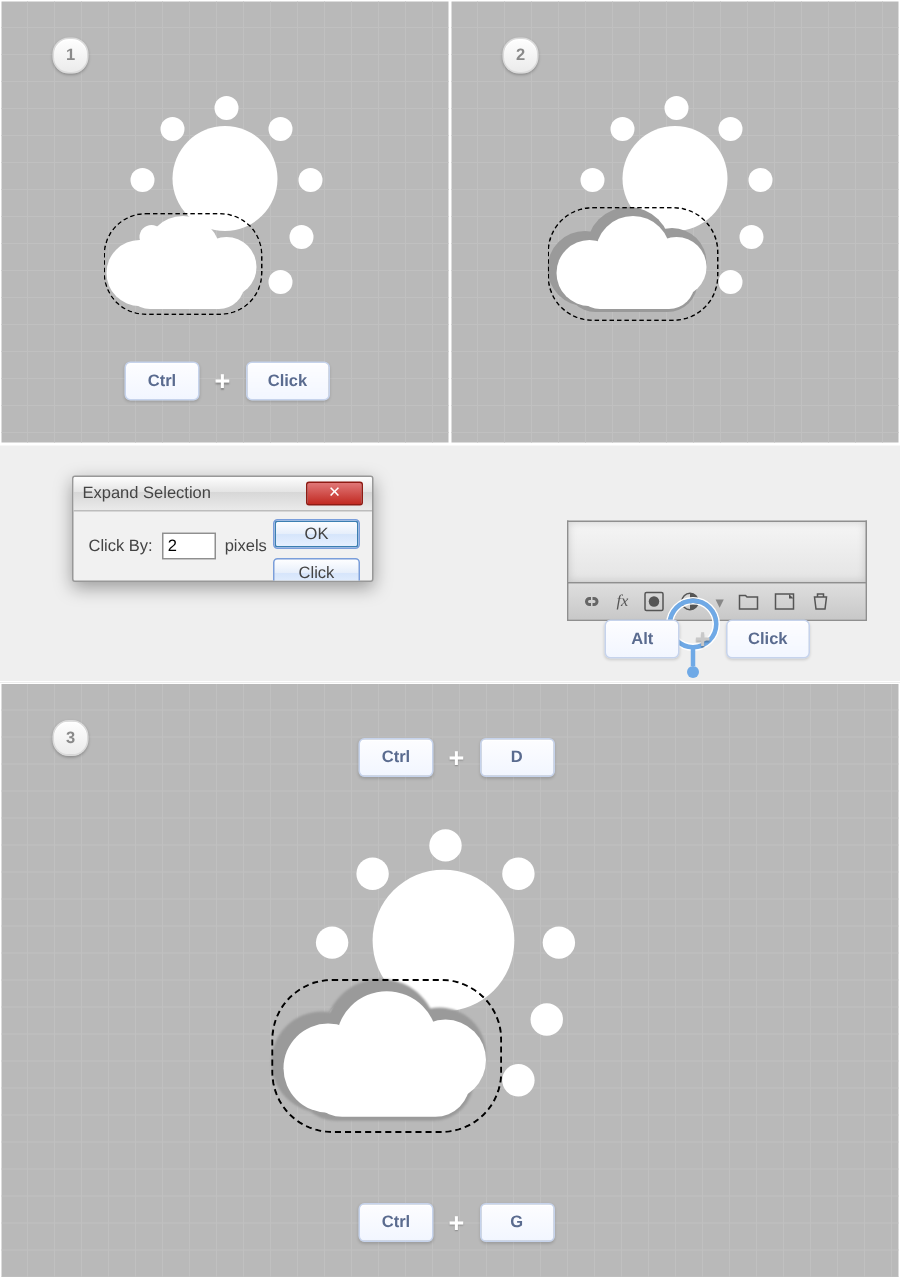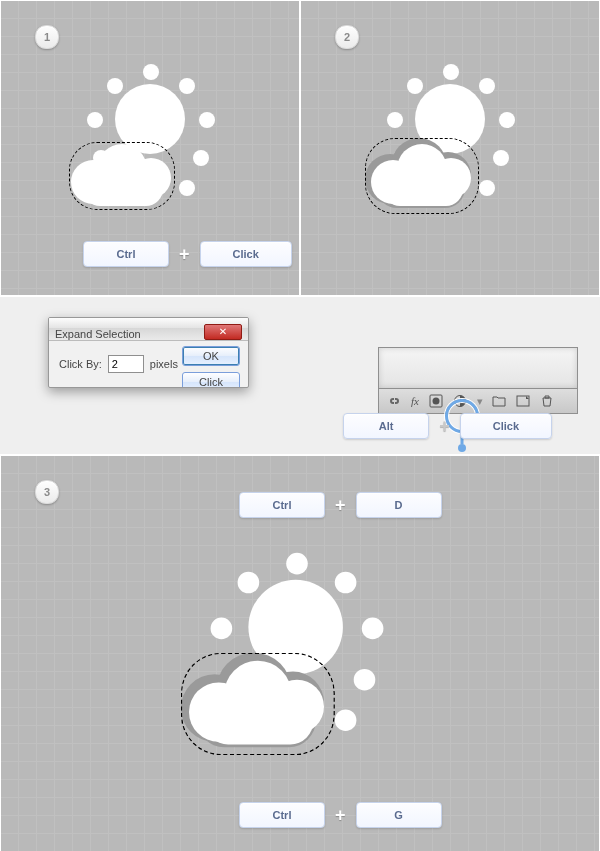--- a/index.html
+++ b/index.html
@@ -73,21 +73,21 @@
 
   
   .keyrow {
     position:absolute; display:flex; align-items:center; gap:10px;
     z-index:6;
   }
   .key {
     background:linear-gradient(#fdfdff,#f2f6ff);
     border:1px solid #c6d3ec;
     border-radius:4px;
-    padding:6px 32px;
+    padding:6px 14px;
     box-shadow:0 1px 0 #fff inset, 0 1px 2px rgba(0,0,0,.15);
     font-size:11px; color:#5a6b8f; font-weight:bold;
     min-width:20px; text-align:center;
   }
   .plus {
     color:#fff; font-size:18px; font-weight:bold;
     text-shadow:0 1px 1px rgba(0,0,0,.25);
   }
 
   
@@ -102,21 +102,21 @@
     background:#f1f1f1;
     border:1px solid #989898;
     box-shadow:0 4px 12px rgba(0,0,0,.35);
     border-radius:2px;
     overflow:hidden;
   }
   .dlg-titlebar {
     height:22px;
     background:linear-gradient(#fdfdfd,#e4e4e4 45%,#d7d7d7 46%,#eaeaea);
     border-bottom:1px solid #bcbcbc;
-    padding:0 6px; display:flex; align-items:flex-end; justify-content:space-between;
+    padding:0 6px; display:flex; align-items:center; justify-content:space-between;
     font-size:11px;
   }
   .dlg-close {
     width:36px; height:14px; border-radius:2px;
     background:linear-gradient(#e07777,#c22a22);
     border:1px solid #8f1b14;
     display:flex; align-items:center; justify-content:center;
     color:#fff; font-size:10px; line-height:1;
   }
   .dlg-body { padding:14px 10px 14px 10px; display:flex; align-items:center; gap:6px; }
@@ -274,21 +274,21 @@
           <rect x="1" y="2" width="12" height="10" fill="none" stroke="#555"></rect>
           <path d="M10 2l3 3h-3z" fill="#555"></path>
         </svg>
       <svg width="14" height="14" viewBox="0 0 14 14">
           <path d="M3 4h8l-1 8H4zM5 2h4v2H5z" fill="none" stroke="#555"></path>
         </svg>
     </div>
     <div class="ring"></div>
   </div>
 
-  <div class="keyrow" style="right:48px; top:116px">
+  <div class="keyrow" style="right:60px; top:116px">
     <div class="key">Alt</div>
     <div class="plus" style="color:#c8c8c8">+</div>
     <div class="key">Click</div>
   </div>
 </div>
 
 <div class="panel grid-bg panel3" style="width:600px">
   <div class="step-badge">3</div>
 
   <div class="keyrow" style="left:238px; top:36px">

